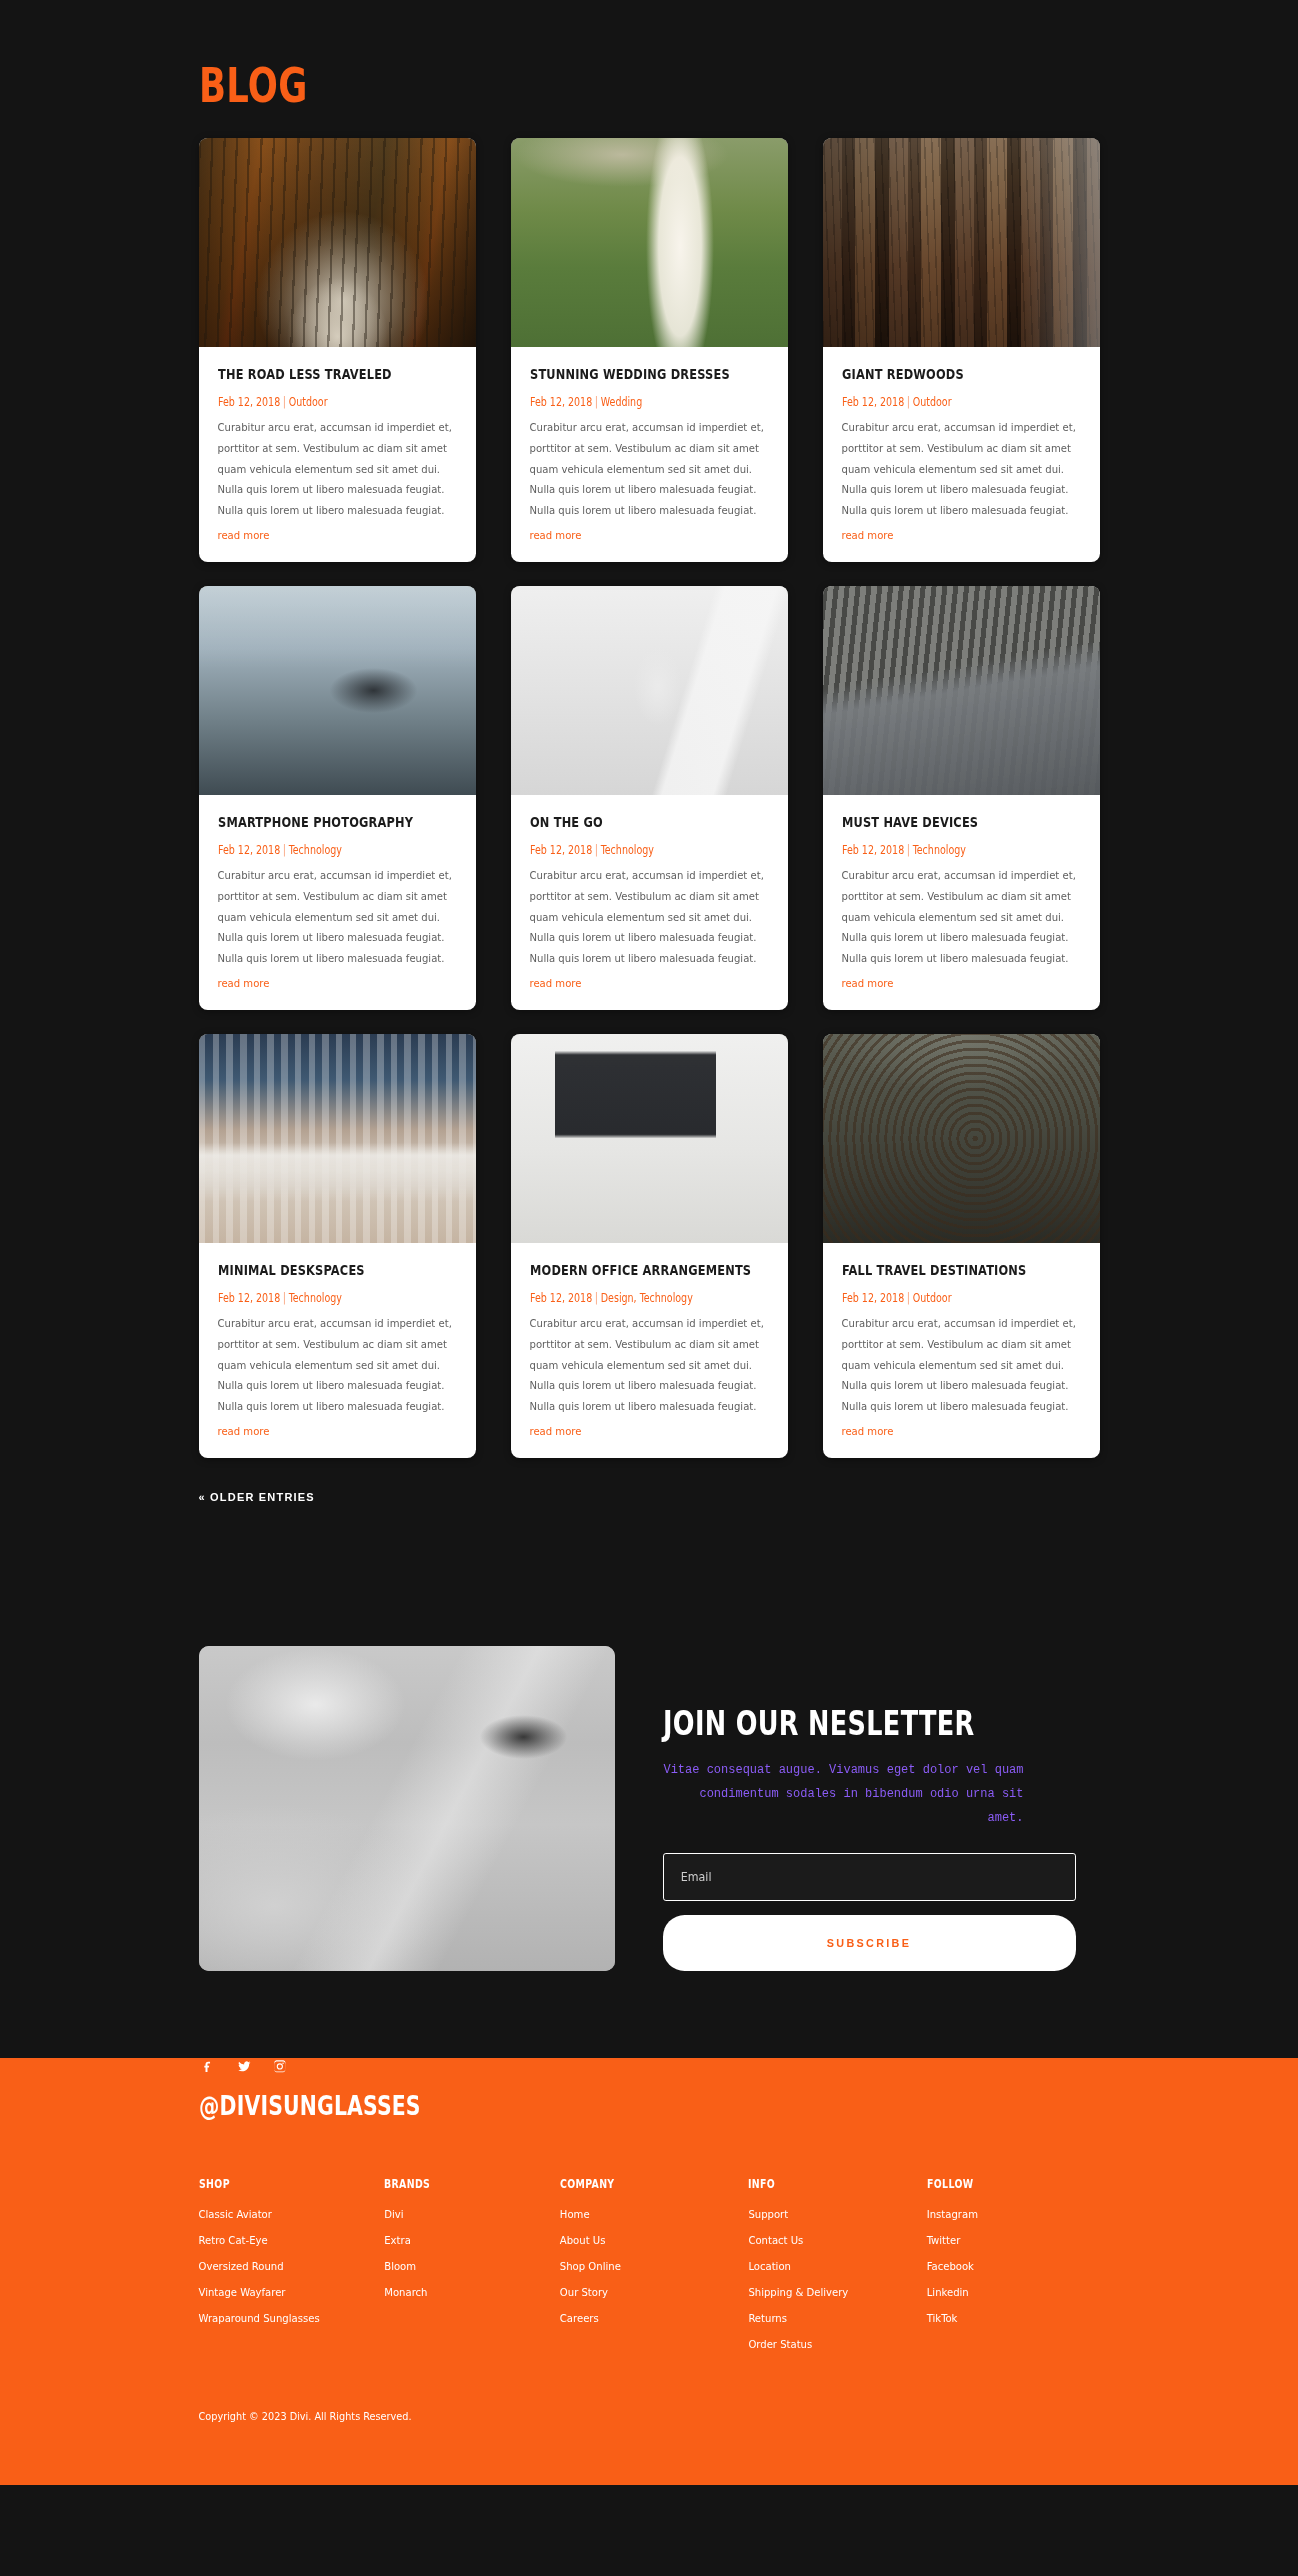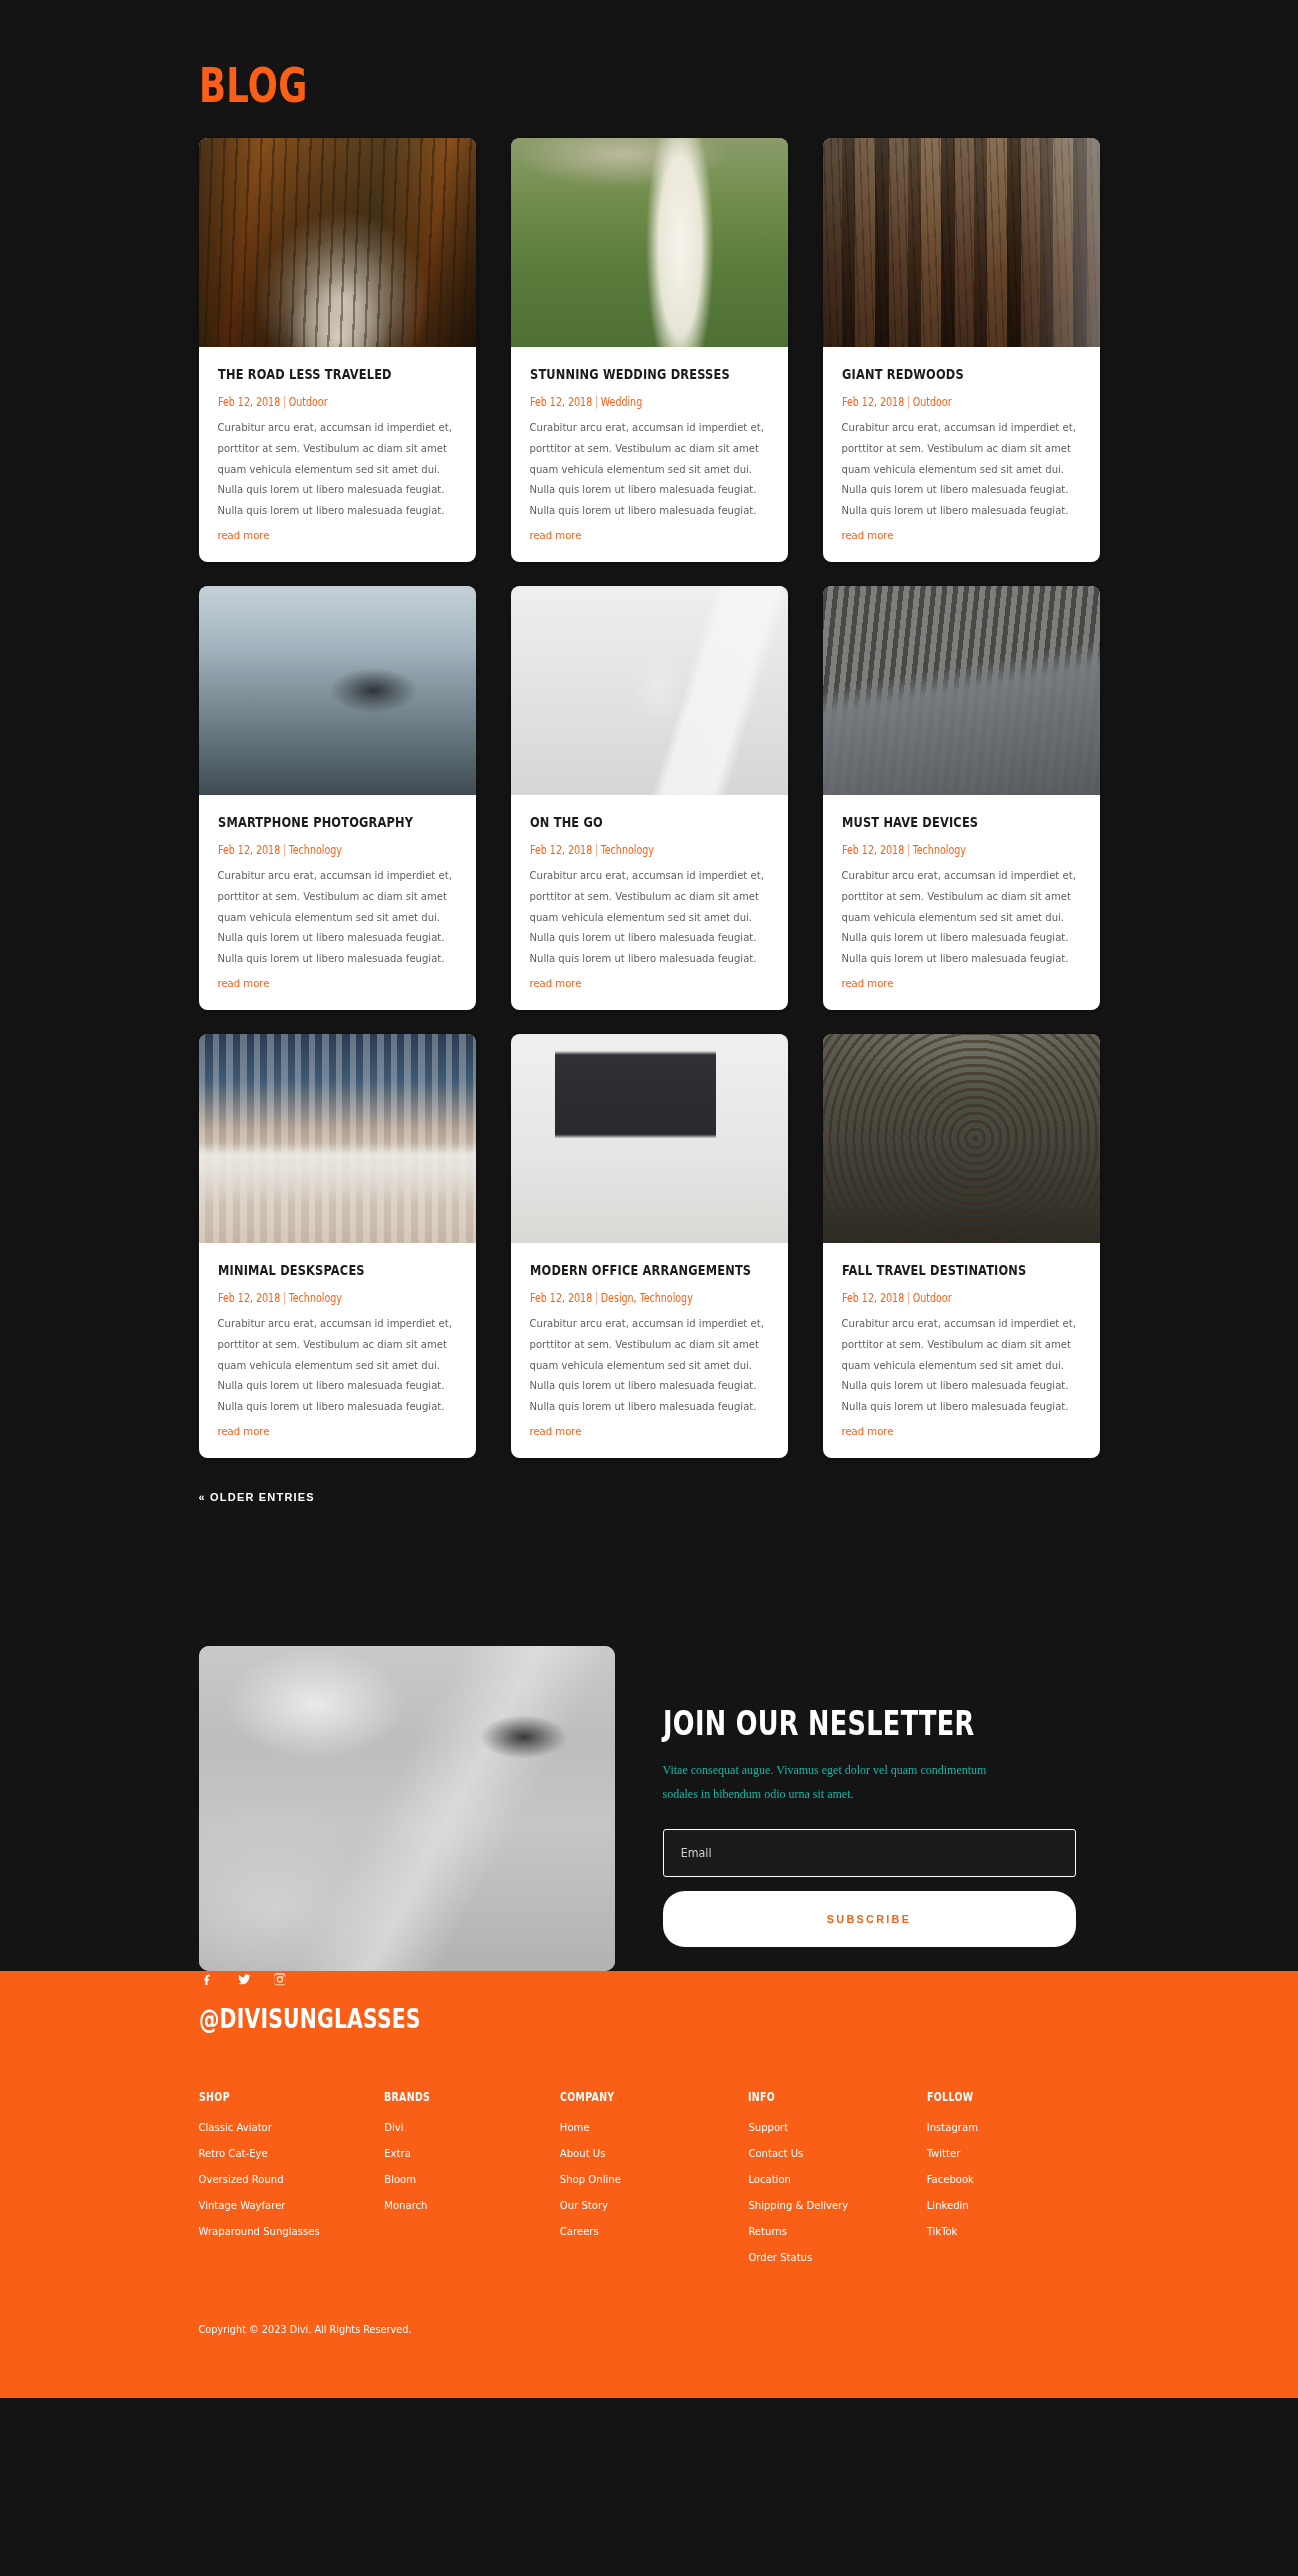--- a/index.html
+++ b/index.html
@@ -107,20 +107,21 @@
     font-weight: 700;
     letter-spacing: 1.2px;
     text-decoration: none;
     text-transform: uppercase;
   }
 
   
   .newsletter {
     background: #141414;
     padding-top: 143px;
+    padding-bottom: 87px;
   }
   .nl-inner { width: 902px; margin: 0 auto; display: flex; gap: 48px; align-items: flex-start; }
 
   .nl-image {
     width: 416px;
     height: 325px;
     border-radius: 10px;
     overflow: hidden;
     position: relative;
     background: #b4b4b4;
@@ -137,25 +138,26 @@
     font-size: 33px;
     letter-spacing: 0.4px;
     line-height: 1.05;
     transform: scaleX(0.86);
     transform-origin: left center;
     white-space: nowrap;
   }
 
   .nl-text {
     margin-top: 16px;
-    color: #14b8a6;
-    font-family: Liberation Serif, serif;
+    color: #8b5cf6;
+    font-family: Liberation Mono, monospace;
     font-size: 12px;
     line-height: 2.0;
     max-width: 361px;
+    text-align: right;
   }
 
   .nl-form { margin-top: 23px; width: 413px; }
 
   .nl-input {
     width: 100%;
     height: 48px;
     background: #1b1b1b;
     border: 1.4px solid #ffffff;
     border-radius: 2.9px;

